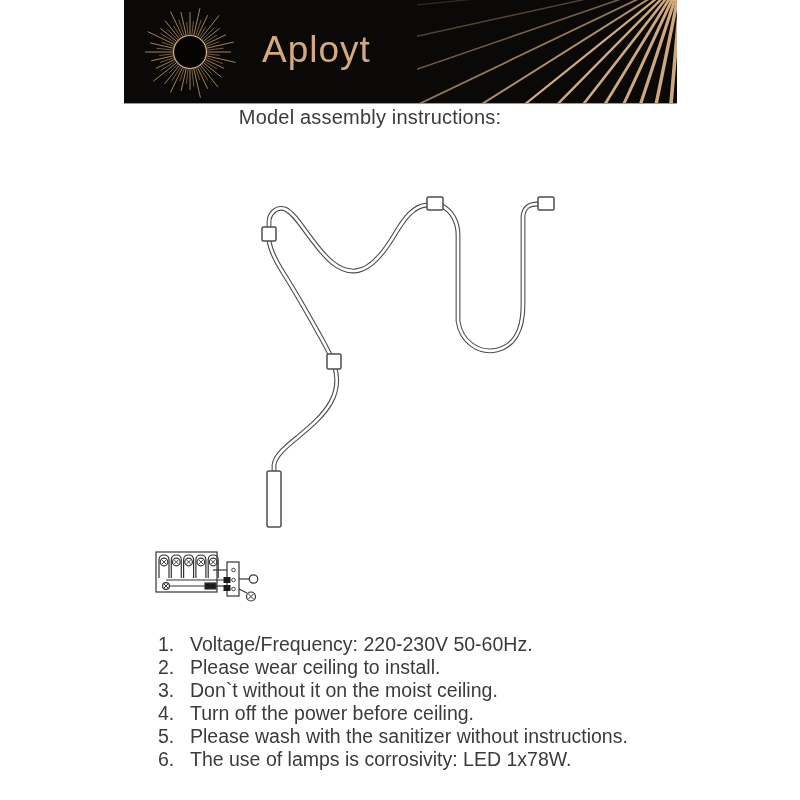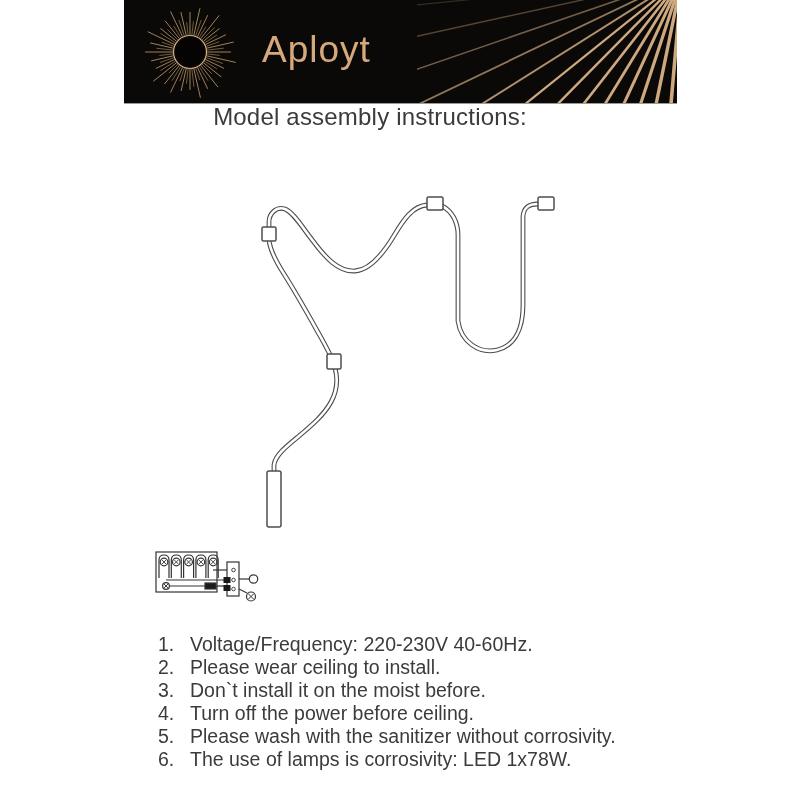--- a/index.html
+++ b/index.html
@@ -14,21 +14,21 @@
   }
   .logo-svg{position:absolute;left:18px;top:4px;width:96px;height:96px;}
   .brand{
     position:absolute;left:138px;top:50%;transform:translateY(-54%);
     color:#d5a97b;font-size:37px;font-weight:400;letter-spacing:1px;white-space:nowrap;text-align:right;
   }
   .fan-svg{position:absolute;right:0;top:0;width:260px;height:103px;}
   
   .title-block{
     position:absolute;left:0;top:106px;width:740px;text-align:center;
-    color:#3b3b3b;font-size:24px;line-height:22px;letter-spacing:.2px;
+    color:#3b3b3b;font-size:20px;line-height:22px;letter-spacing:.2px;
   }
   
   .cable-svg{position:absolute;left:230px;top:185px;width:360px;height:355px;}
   .terminal-svg{position:absolute;left:145px;top:545px;width:125px;height:62px;}
   
   .instructions{
     position:absolute;left:158px;top:633px;width:540px;
     color:#3b3b3b;font-size:19.5px;
   }
   .instr-row{display:flex;height:23px;line-height:23px;white-space:nowrap;}
@@ -187,35 +187,35 @@
 
     <path d="M239 589 L247 593"></path>
     <circle cx="251" cy="596.5" r="4.5"></circle>
     <path d="M248 593.5 L254 599.5 M254 593.5 L248 599.5" stroke-width="1"></path>
   </g>
 </svg>
 
 <div class="instructions">
   <div class="instr-row">
     <span class="instr-num">1.</span>
-    <span class="instr-text">Voltage/Frequency: 220-230V 40-60Hz.</span>
+    <span class="instr-text">Voltage/Frequency: 220-230V 50-60Hz.</span>
   </div>
   <div class="instr-row">
     <span class="instr-num">2.</span>
     <span class="instr-text">Please wear ceiling to install.</span>
   </div>
   <div class="instr-row">
     <span class="instr-num">3.</span>
-    <span class="instr-text">Don`t install it on the moist before.</span>
+    <span class="instr-text">Don`t without it on the moist ceiling.</span>
   </div>
   <div class="instr-row">
     <span class="instr-num">4.</span>
     <span class="instr-text">Turn off the power before ceiling.</span>
   </div>
   <div class="instr-row">
     <span class="instr-num">5.</span>
-    <span class="instr-text">Please wash with the sanitizer without corrosivity.</span>
+    <span class="instr-text">Please wash with the sanitizer without instructions.</span>
   </div>
   <div class="instr-row">
     <span class="instr-num">6.</span>
     <span class="instr-text">The use of lamps is corrosivity: LED 1x78W.</span>
   </div>
 </div>
 
 </body></html>

